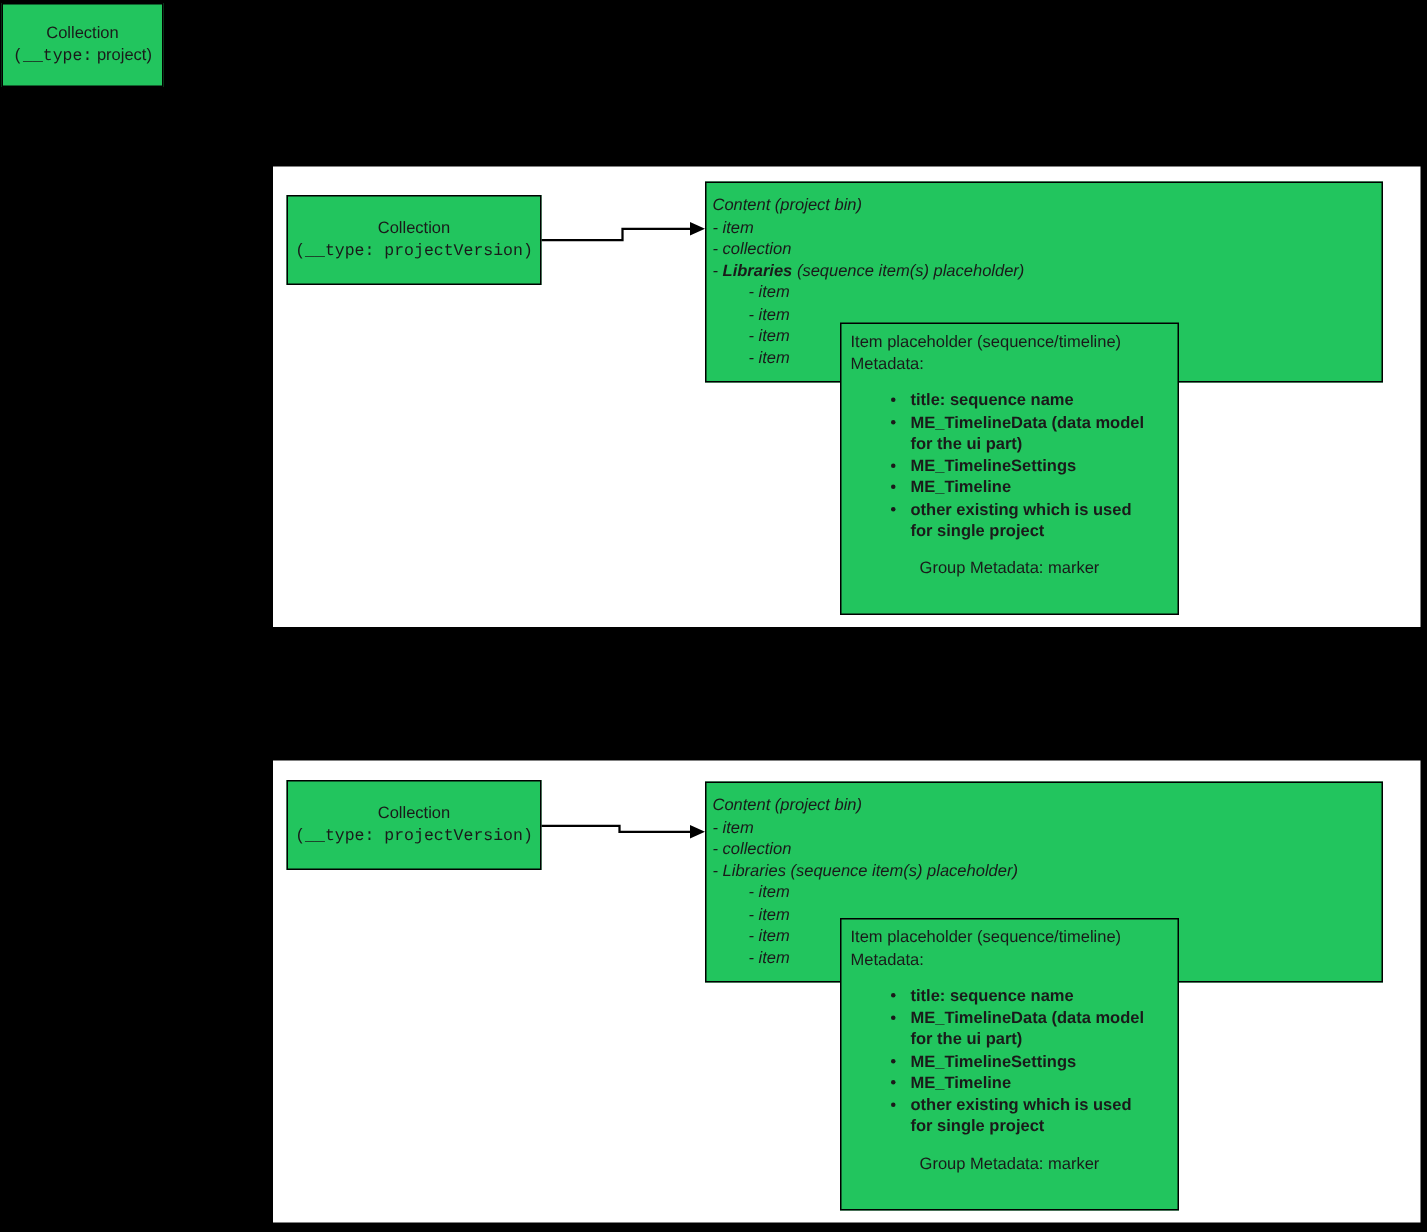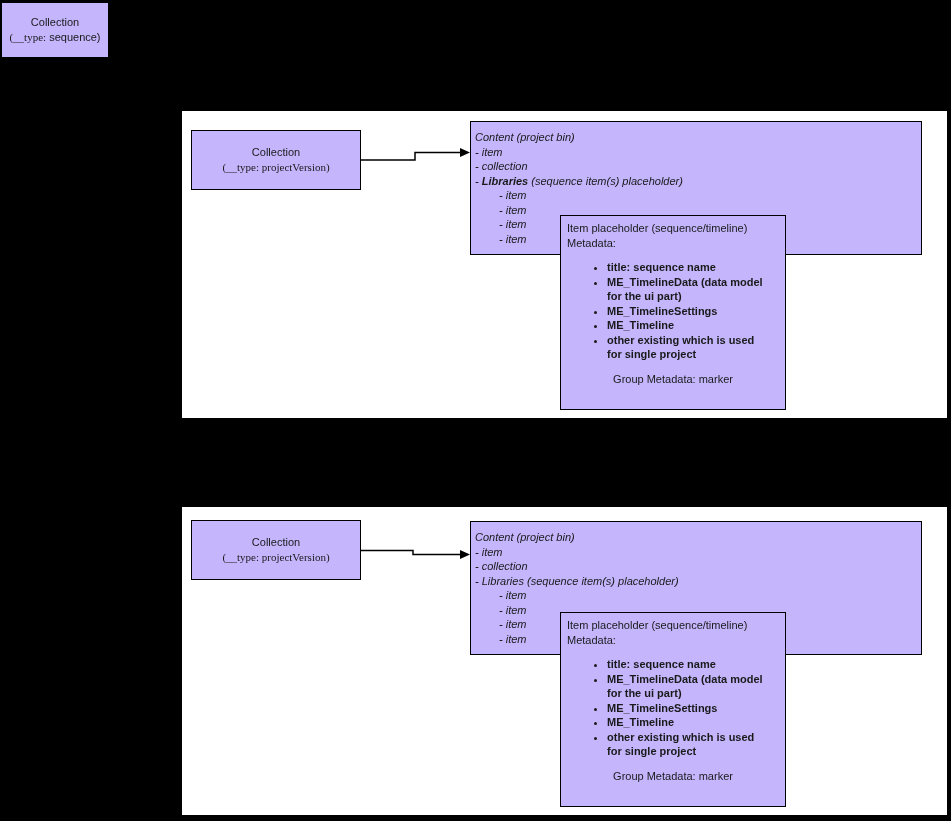--- a/index.html
+++ b/index.html
@@ -5,35 +5,35 @@
   html, body { margin: 0; padding: 0; }
   body {
     width: 951px; height: 821px;
     background: #000000;
     position: relative;
     font-family: "Liberation Sans", sans-serif;
     font-size: 11px;
     color: #1a1a1a;
     overflow: hidden;
   }
-  .mono { font-family: Liberation Serif, serif; white-space: pre; }
+  .mono { font-family: Liberation Mono, monospace; white-space: pre; }
   .sans { white-space: pre; }
 
   .panel {
     position: absolute;
     left: 182px;
     width: 765px;
     background: #ffffff;
   }
   #panel-1 { top: 111px; height: 307px; }
   #panel-2 { top: 507px; height: 308px; }
 
   .box {
     position: absolute;
-    background: #c4b5fd;
+    background: #22c55e;
     border: 1.5px solid #000000;
     box-sizing: border-box;
   }
 
   #project-box {
     left: 1px; top: 2px; width: 108px; height: 56px;
     display: flex; flex-direction: column;
     justify-content: center; align-items: center;
     text-align: center; line-height: 15px;
   }
@@ -78,21 +78,21 @@
     left: 170px; top: 30px;
     width: 125px; height: 30px;
     overflow: visible;
   }
 </style>
 </head>
 <body>
 
 <div class="box" id="project-box">
   <div>Collection</div>
-  <div><span class="mono">(__type:</span><span class="sans"> sequence)</span></div>
+  <div><span class="mono">(__type:</span><span class="sans"> project)</span></div>
 </div>
 
 <div class="panel" id="panel-1">
 
   <div class="box collection-box">
     <div>Collection</div>
     <div><span class="mono">(__type: projectVersion)</span><span class="sans"></span></div>
   </div>
 
   <svg class="arrow-svg" viewBox="0 0 125 30">

